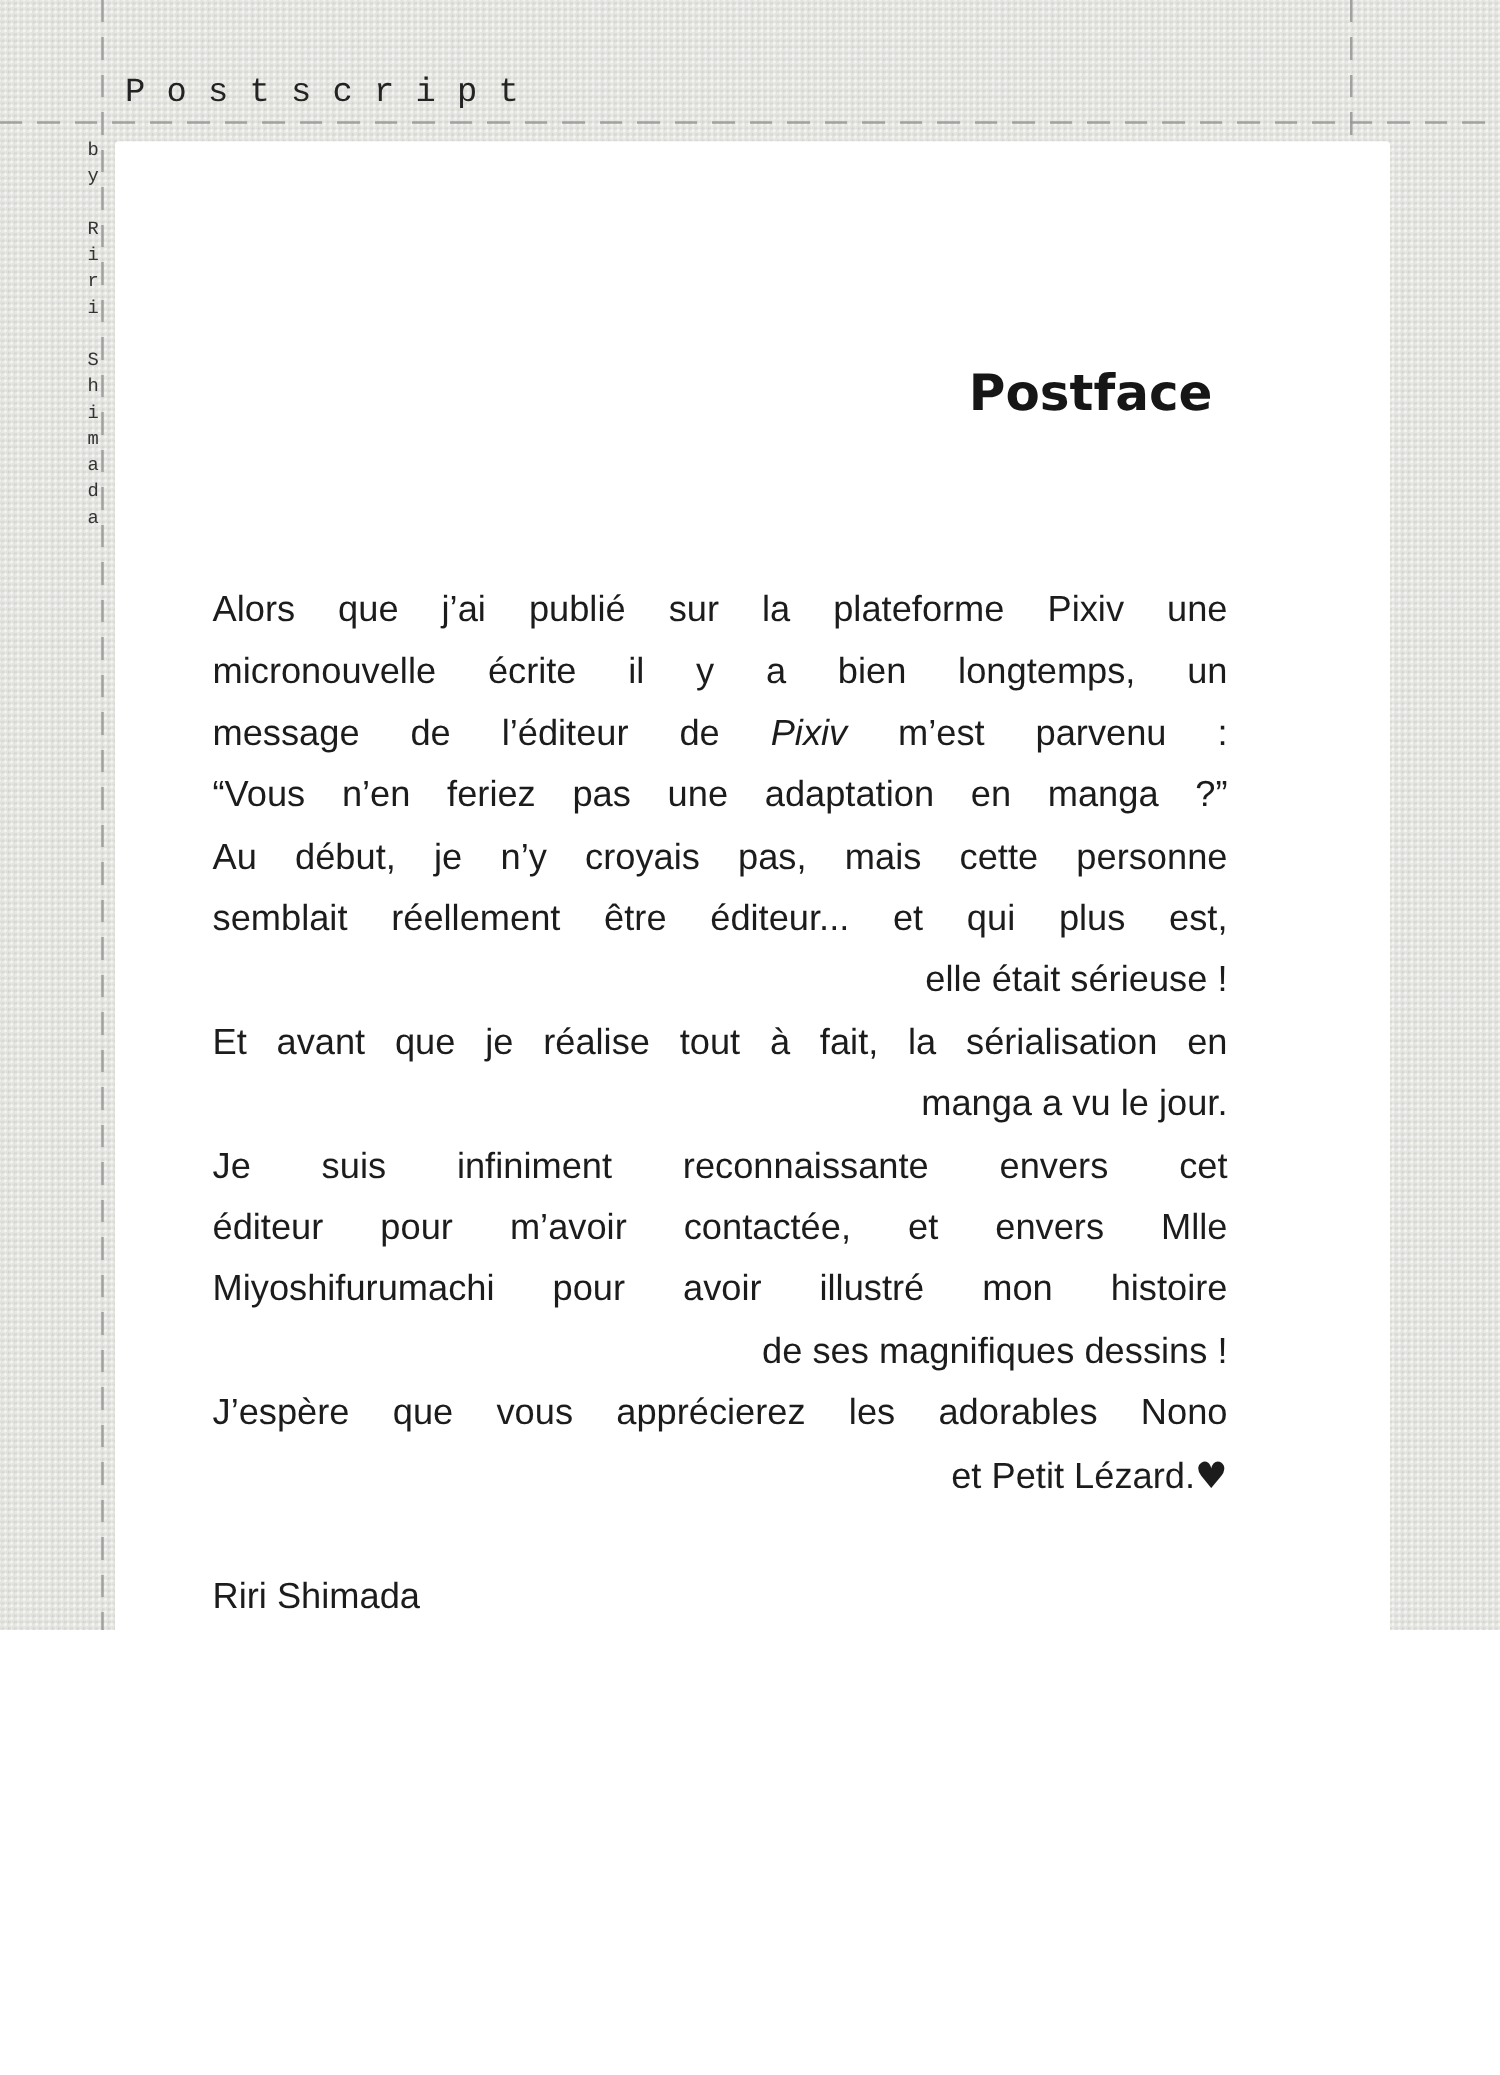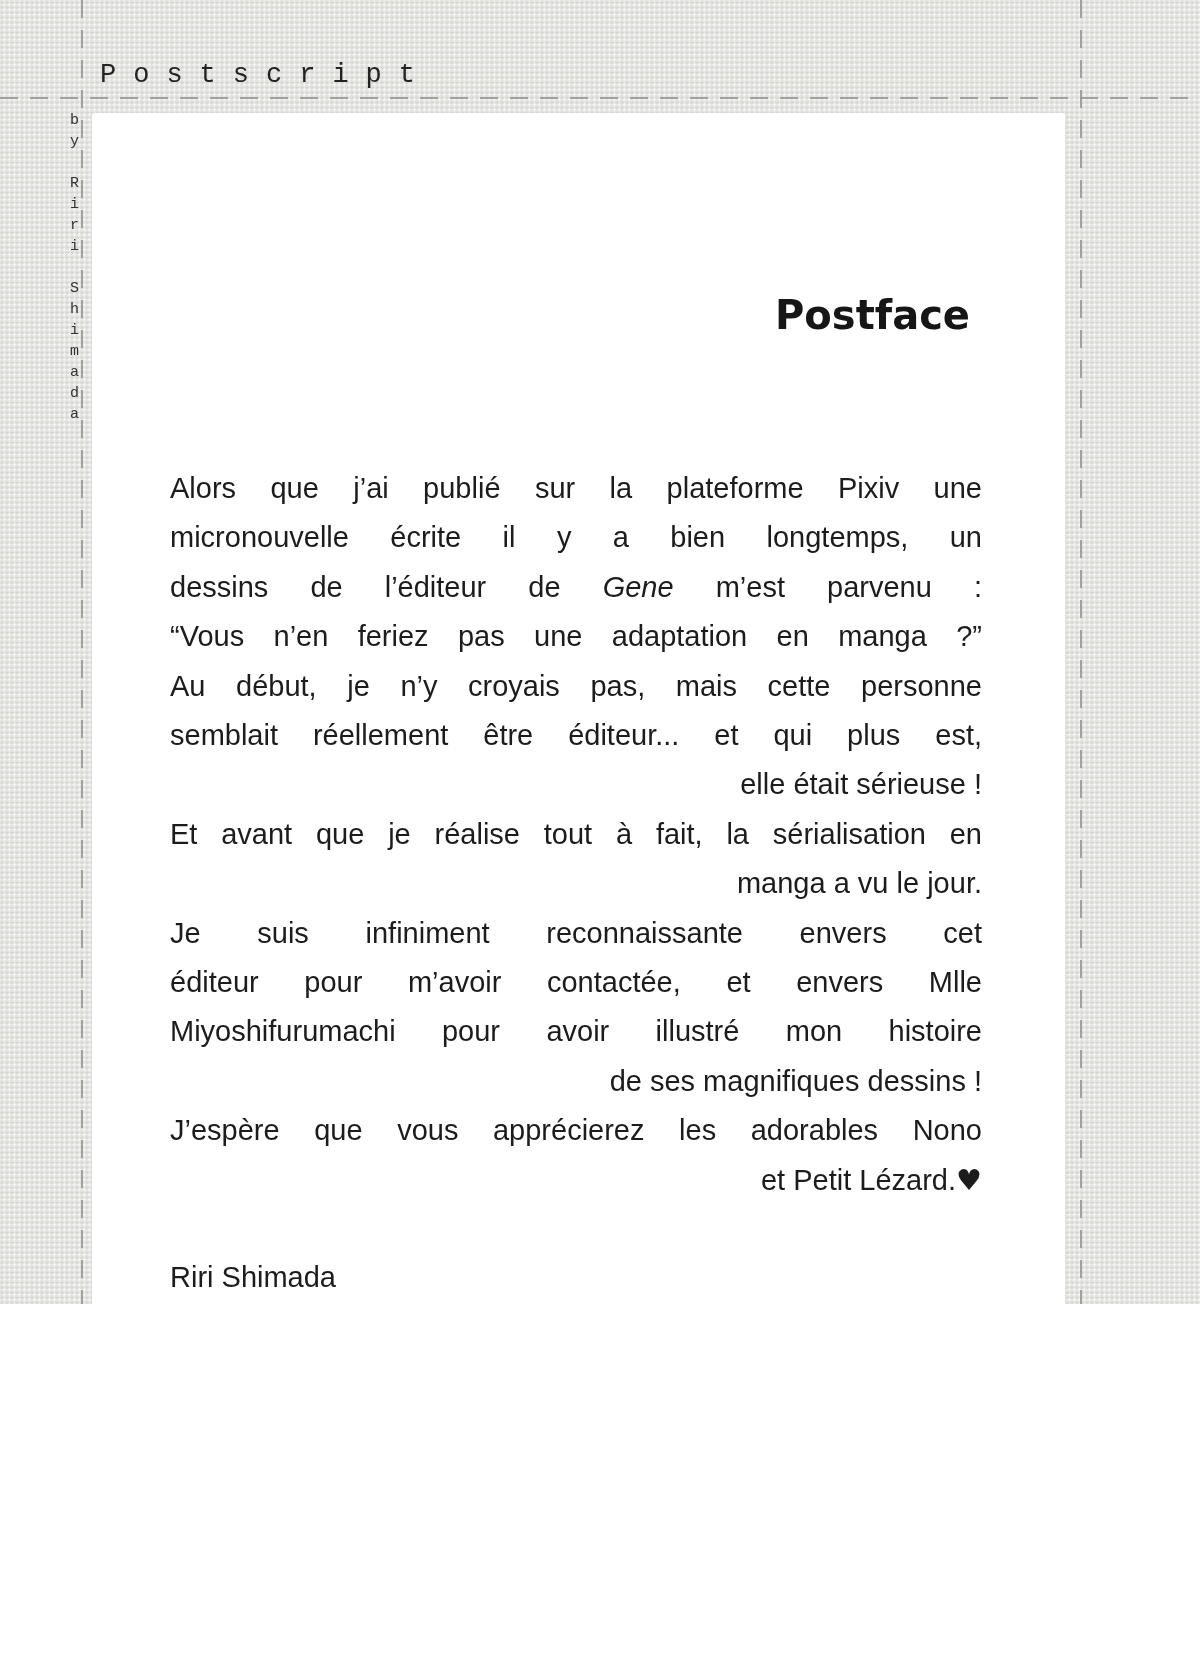--- a/index.html
+++ b/index.html
@@ -39,21 +39,21 @@
   .byline{
     position:absolute;left:57px;top:112px;width:26px;
     writing-mode:vertical-rl;text-orientation:upright;
     font-family:"Liberation Mono",monospace;
     font-size:15px;letter-spacing:4px;color:#343434;
     white-space:nowrap;
   }
 
   .card{
     position:absolute;left:92px;top:113px;width:973px;height:1439px;
-    background:#ffffff;border-radius:3px;
+    background:#ffffff;border-radius:3px;padding-left:47px;
   }
   .card-title{
     position:absolute;left:78px;top:180px;width:812px;margin:0;
     padding-right:12px;box-sizing:border-box;
     text-align:right;
     font-family:"DejaVu Sans",sans-serif;
     font-size:40px;line-height:44px;font-weight:700;color:#161616;
     letter-spacing:0px;
   }
   .text-block{
@@ -84,21 +84,21 @@
   <div class="header-label">Postscript</div>
 
   <div class="byline">by Riri Shimada</div>
 
   <div class="card">
     <h1 class="card-title">Postface</h1>
 
     <div class="text-block">
         <div class="line j"><span>Alors que j’ai publié sur la plateforme Pixiv une</span></div>
         <div class="line j"><span>micronouvelle écrite il y a bien longtemps, un</span></div>
-        <div class="line j"><span>dessins de l’éditeur de </span><span class="it">Gene</span><span> m’est parvenu :</span></div>
+        <div class="line j"><span>message de l’éditeur de </span><span class="it">Pixiv</span><span> m’est parvenu :</span></div>
         <div class="line j"><span>“Vous n’en feriez pas une adaptation en manga ?”</span></div>
         <div class="line j"><span>Au début, je n’y croyais pas, mais cette personne</span></div>
         <div class="line j"><span>semblait réellement être éditeur... et qui plus est,</span></div>
         <div class="line"><span>elle était sérieuse !</span></div>
         <div class="line j"><span>Et avant que je réalise tout à fait, la sérialisation en</span></div>
         <div class="line"><span>manga a vu le jour.</span></div>
         <div class="line j"><span>Je suis infiniment reconnaissante envers cet</span></div>
         <div class="line j"><span>éditeur pour m’avoir contactée, et envers Mlle</span></div>
         <div class="line j"><span>Miyoshifurumachi pour avoir illustré mon histoire</span></div>
         <div class="line"><span>de ses magnifiques dessins !</span></div>

